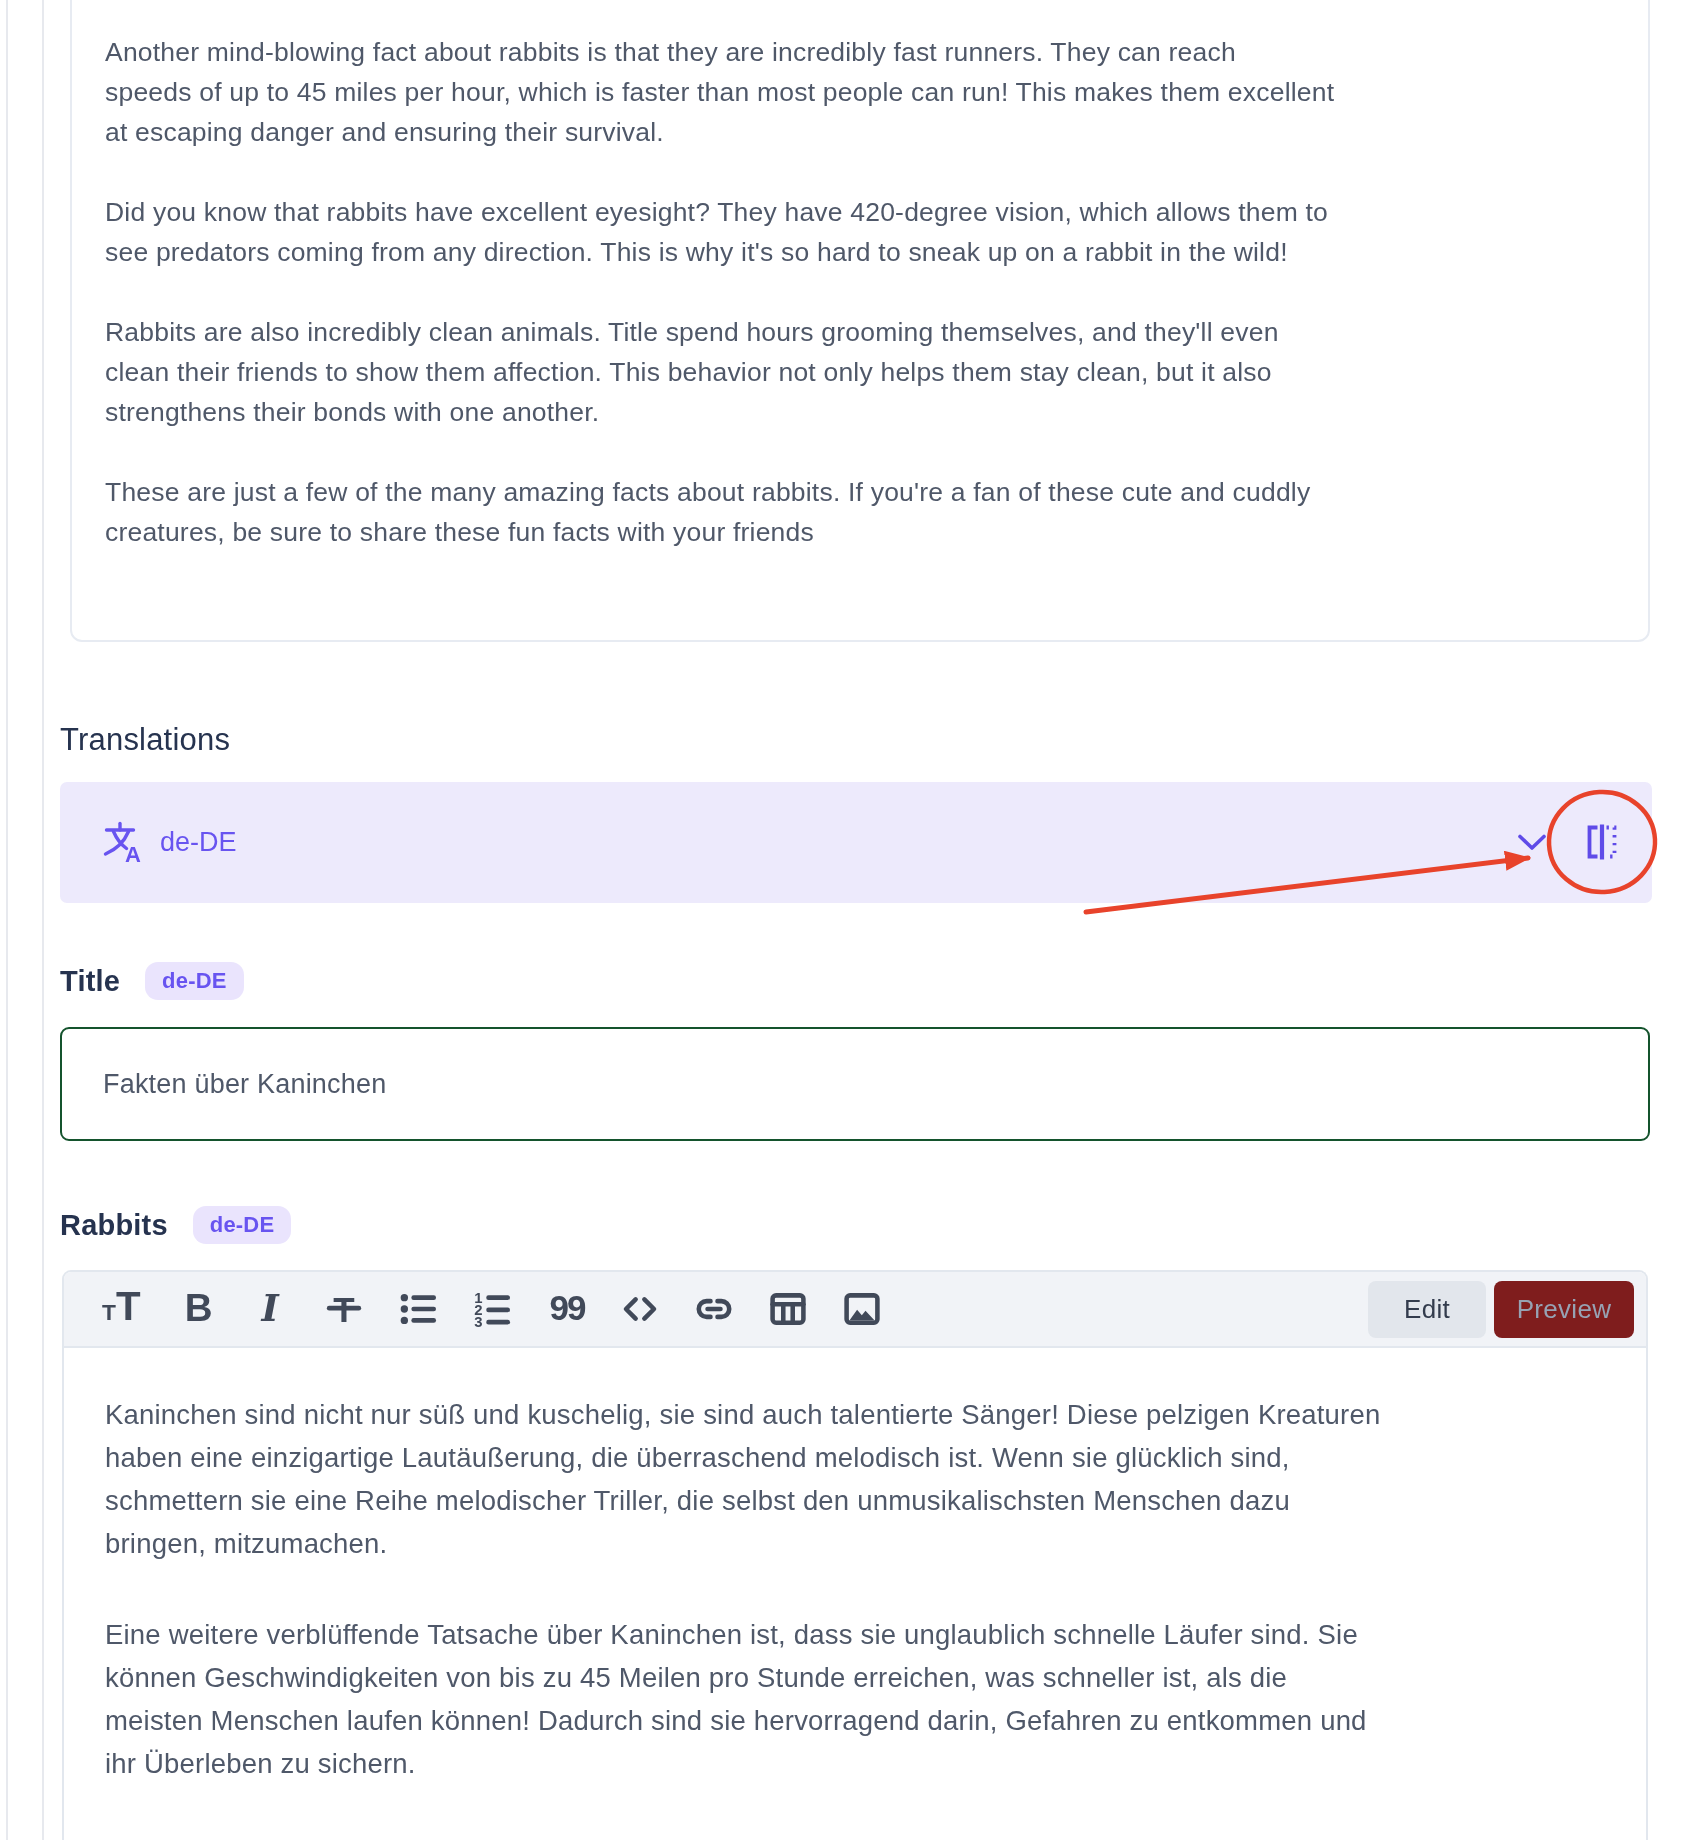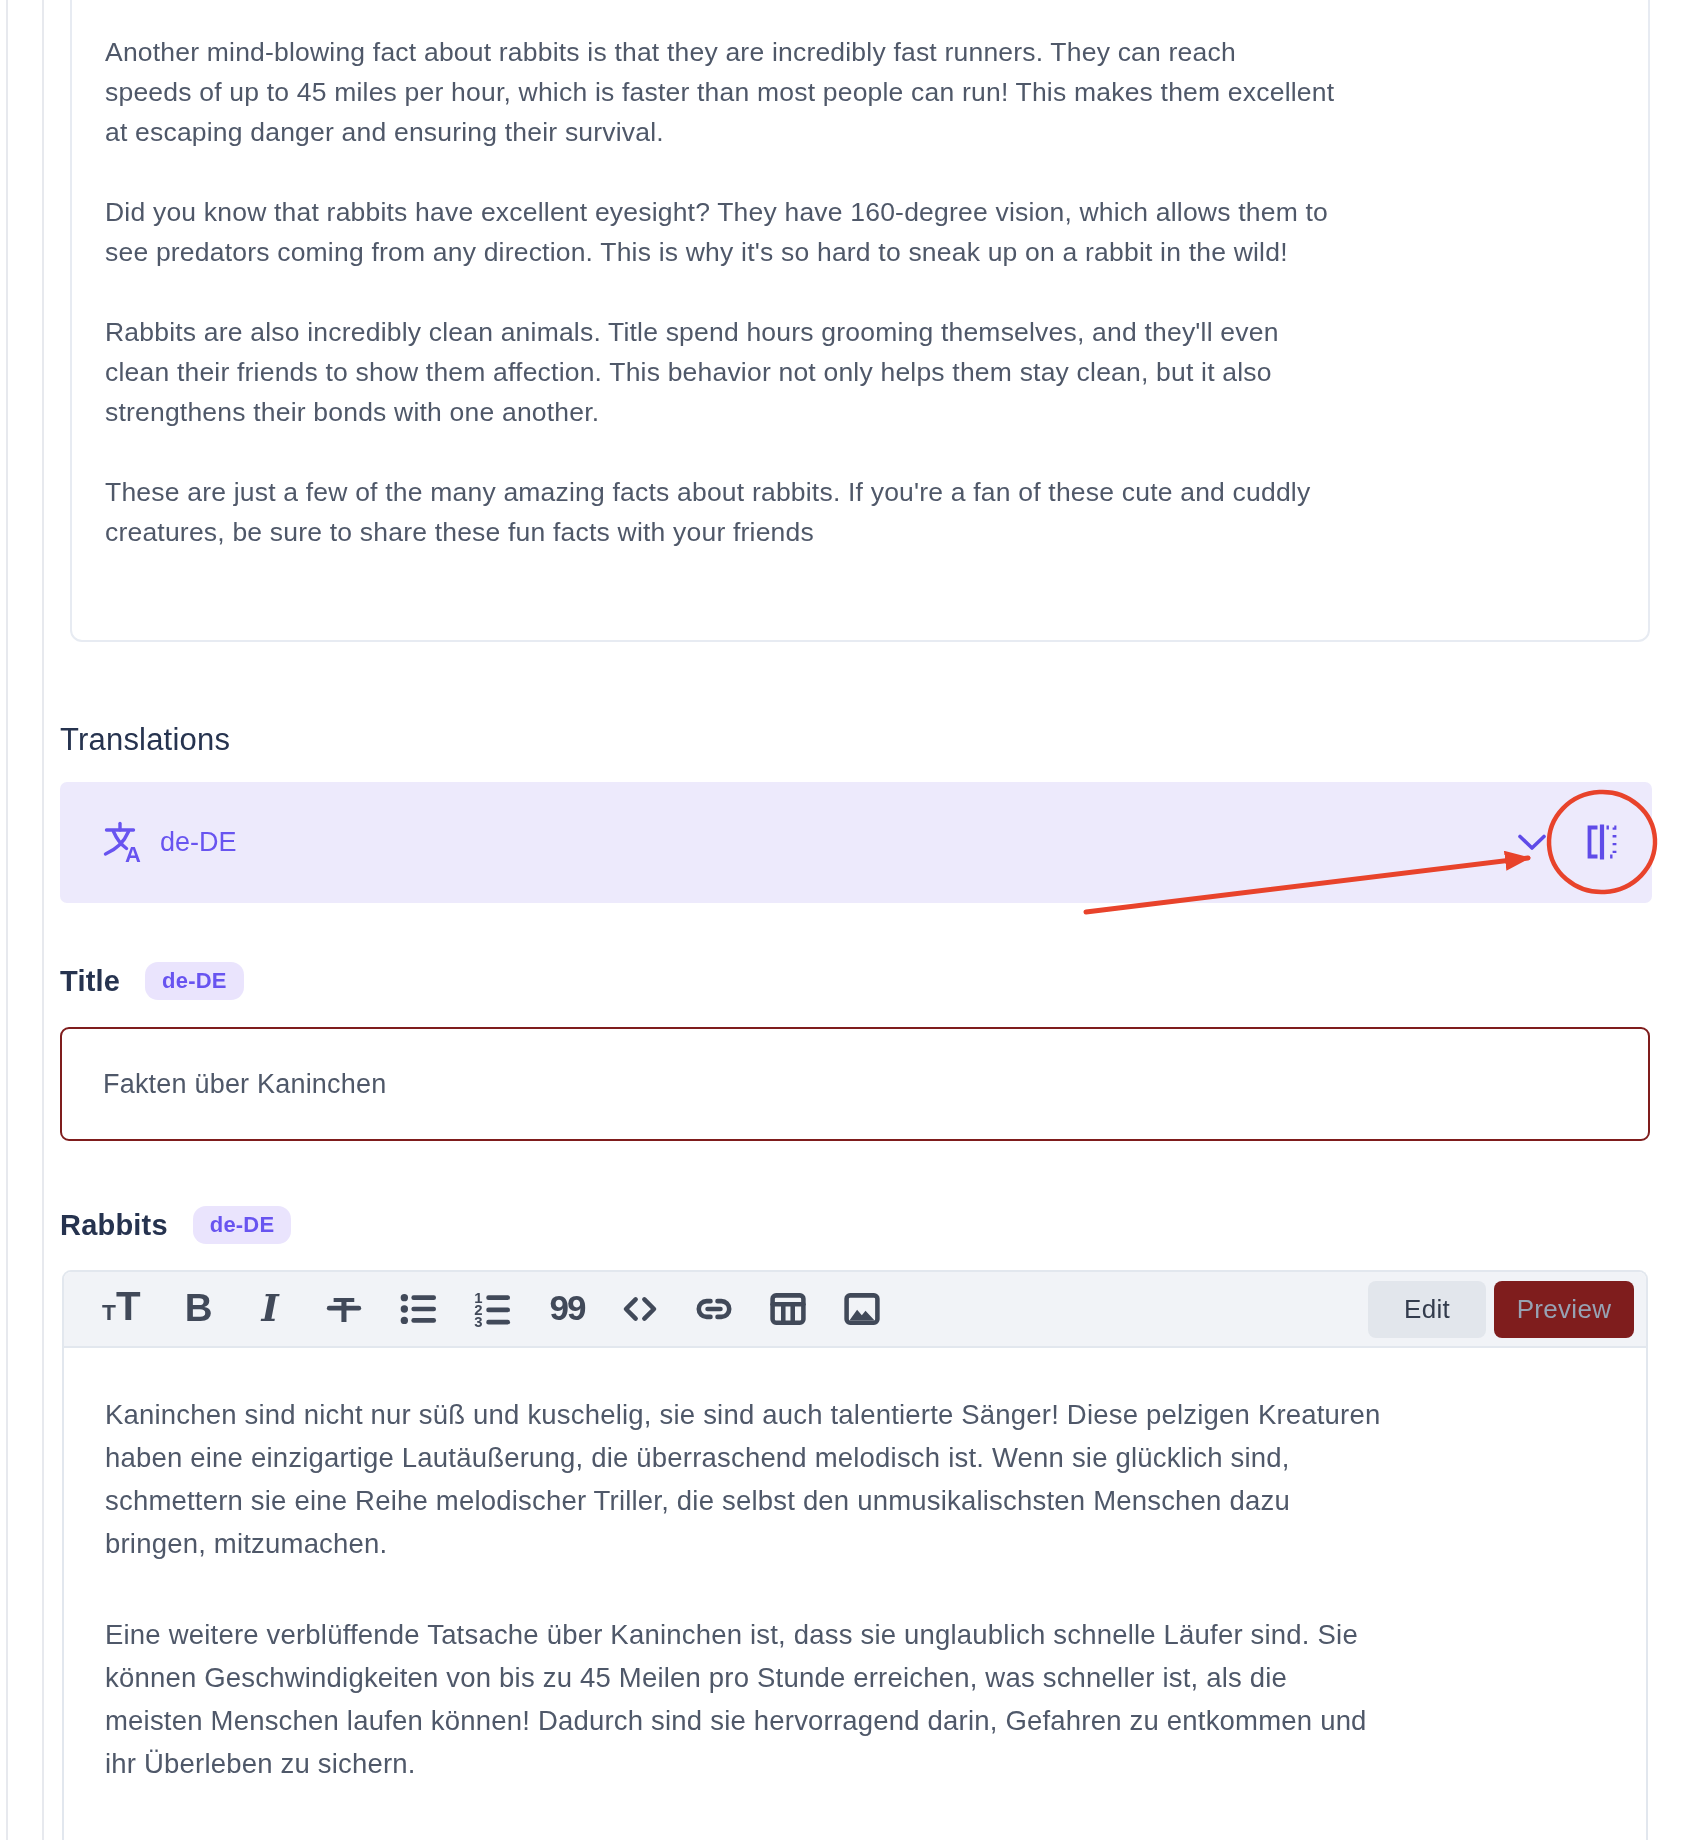--- a/index.html
+++ b/index.html
@@ -48,21 +48,21 @@
   .field-label-row.content-row{top:1206px;}
   .field-label{font-size:29px;font-weight:700;color:#26334F;letter-spacing:.2px;}
   .locale-badge{
     background:#EAE4FD;color:#6854F0;font-size:22px;font-weight:700;
     padding:8px 17px;border-radius:13px;letter-spacing:.2px;line-height:1;
   }
 
   
   .title-input{
     position:absolute;left:60px;top:1027px;width:1590px;height:114px;
-    box-sizing:border-box;border:2px solid #7f1d1d;border-radius:9px;
+    box-sizing:border-box;border:2px solid #14532d;border-radius:9px;
     background:#fff;padding:0 30px 0 41px;
     font-family:"Liberation Sans",sans-serif;
     font-size:27px;color:#4F5869;letter-spacing:.2px;outline:none;
   }
 
   
   .editor{
     position:absolute;left:62px;top:1270px;width:1586px;height:600px;
     box-sizing:border-box;border:2px solid #E2E7EE;border-bottom:none;
     border-radius:9px 9px 0 0;background:#fff;
@@ -95,21 +95,21 @@
 </head>
 <body>
 
 <div class="vline one"></div>
 <div class="vline two"></div>
 
 <div class="doc-card">
   <p class="doc-par">Another mind-blowing fact about rabbits is that they are incredibly fast runners. They can reach
 speeds of up to 45 miles per hour, which is faster than most people can run! This makes them excellent
 at escaping danger and ensuring their survival.</p>
-  <p class="doc-par">Did you know that rabbits have excellent eyesight? They have 160-degree vision, which allows them to
+  <p class="doc-par">Did you know that rabbits have excellent eyesight? They have 420-degree vision, which allows them to
 see predators coming from any direction. This is why it's so hard to sneak up on a rabbit in the wild!</p>
   <p class="doc-par">Rabbits are also incredibly clean animals. Title spend hours grooming themselves, and they'll even
 clean their friends to show them affection. This behavior not only helps them stay clean, but it also
 strengthens their bonds with one another.</p>
   <p class="doc-par">These are just a few of the many amazing facts about rabbits. If you're a fan of these cute and cuddly
 creatures, be sure to share these fun facts with your friends</p>
 </div>
 
 <div class="translations-heading">Translations</div>
 

